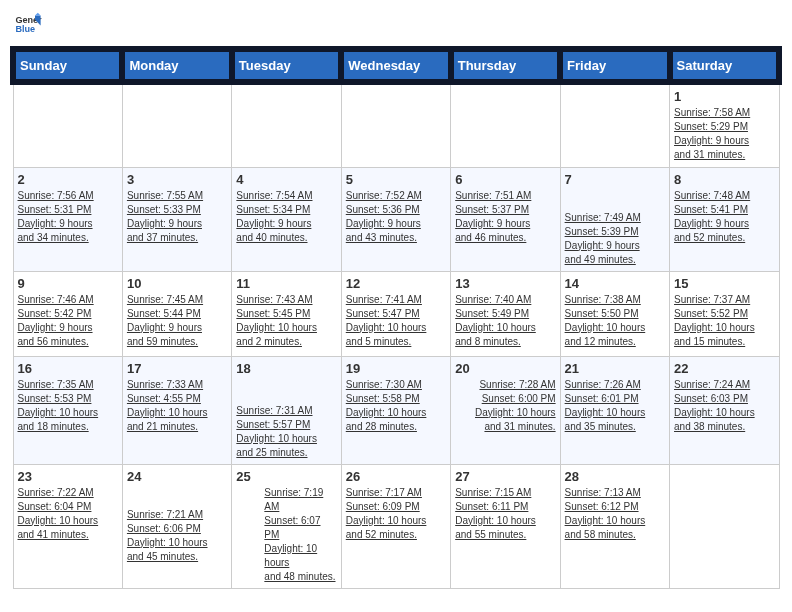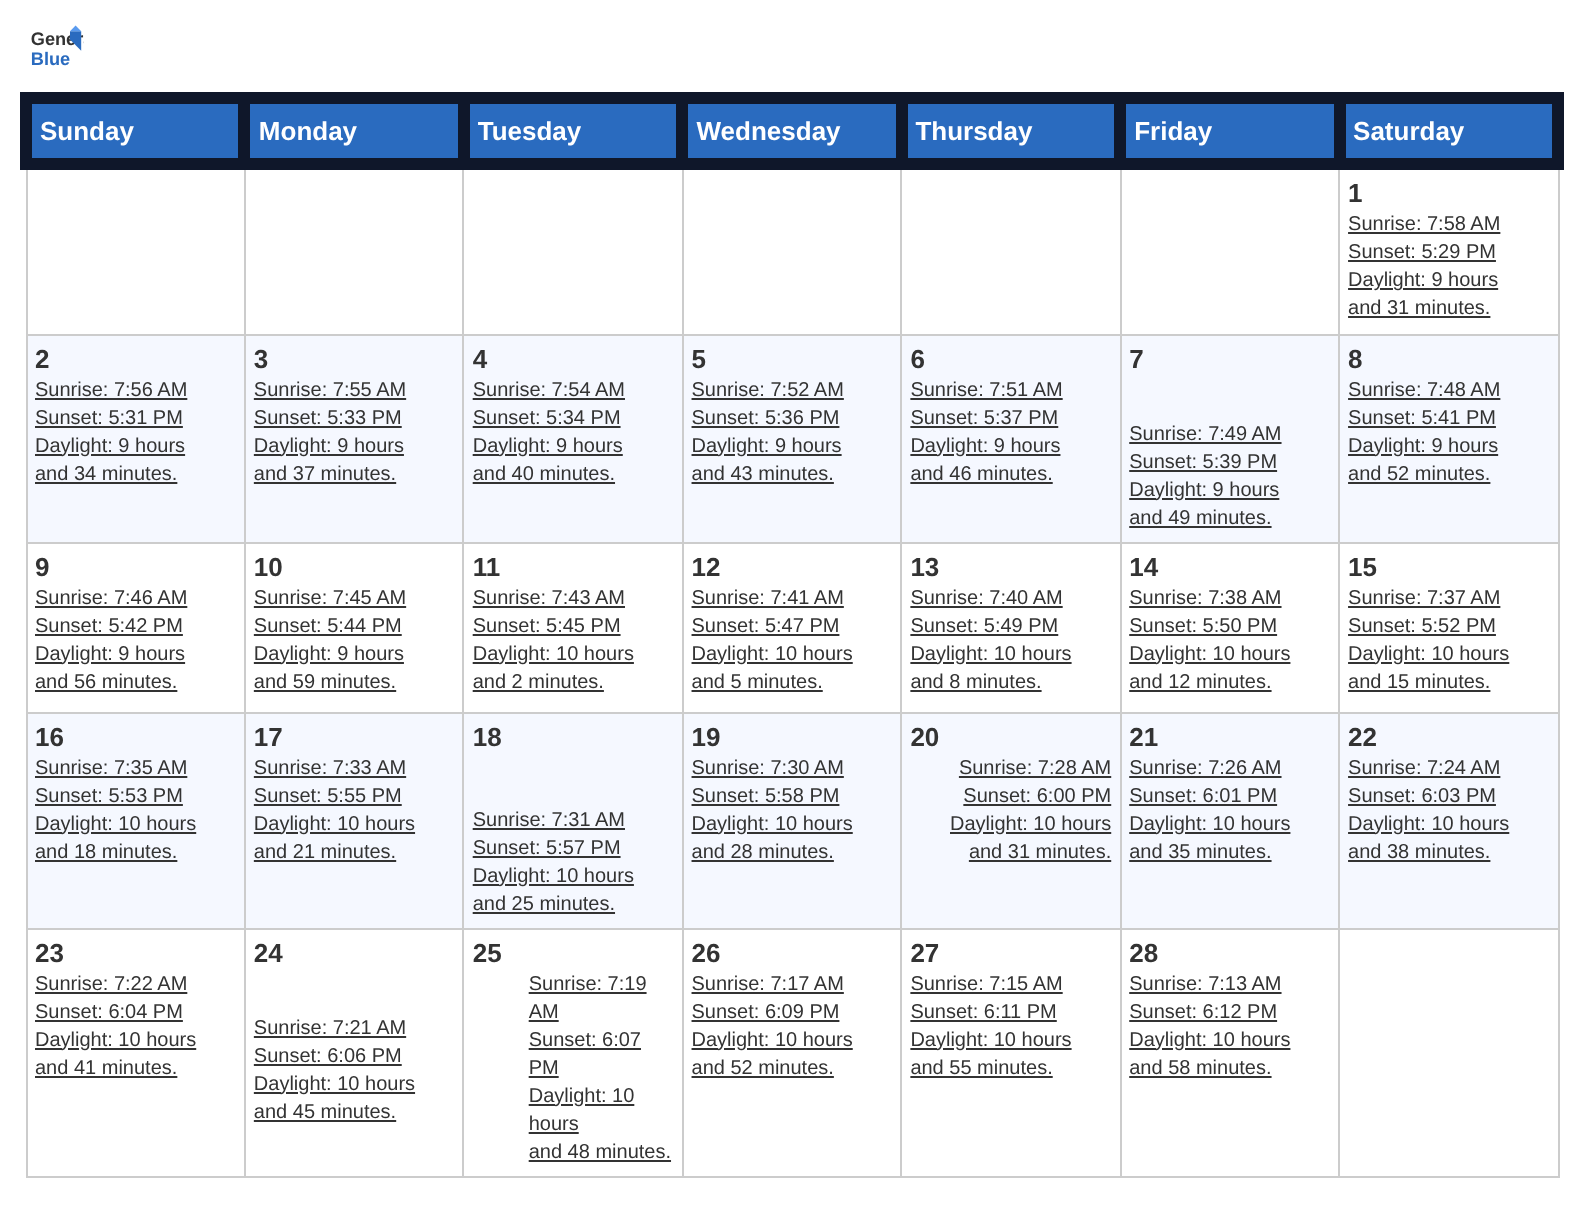--- a/index.html
+++ b/index.html
@@ -252,21 +252,21 @@
         <td>
           <span class="day-number">16</span>
           <div class="day-info" style="white-space: pre-line;">Sunrise: 7:35 AM
 Sunset: 5:53 PM
 Daylight: 10 hours
 and 18 minutes.</div>
         </td>
         <td>
           <span class="day-number">17</span>
           <div class="day-info" style="white-space: pre-line;">Sunrise: 7:33 AM
-Sunset: 5:55 PM
+Sunset: 4:55 PM
 Daylight: 10 hours
 and 21 minutes.</div>
         </td>
         <td>
           <span class="day-number">18</span>
           <div class="day-info" style="white-space: pre-line; margin-top: 28px;">Sunrise: 7:31 AM
 Sunset: 5:57 PM
 Daylight: 10 hours
 and 25 minutes.</div>
         </td>

